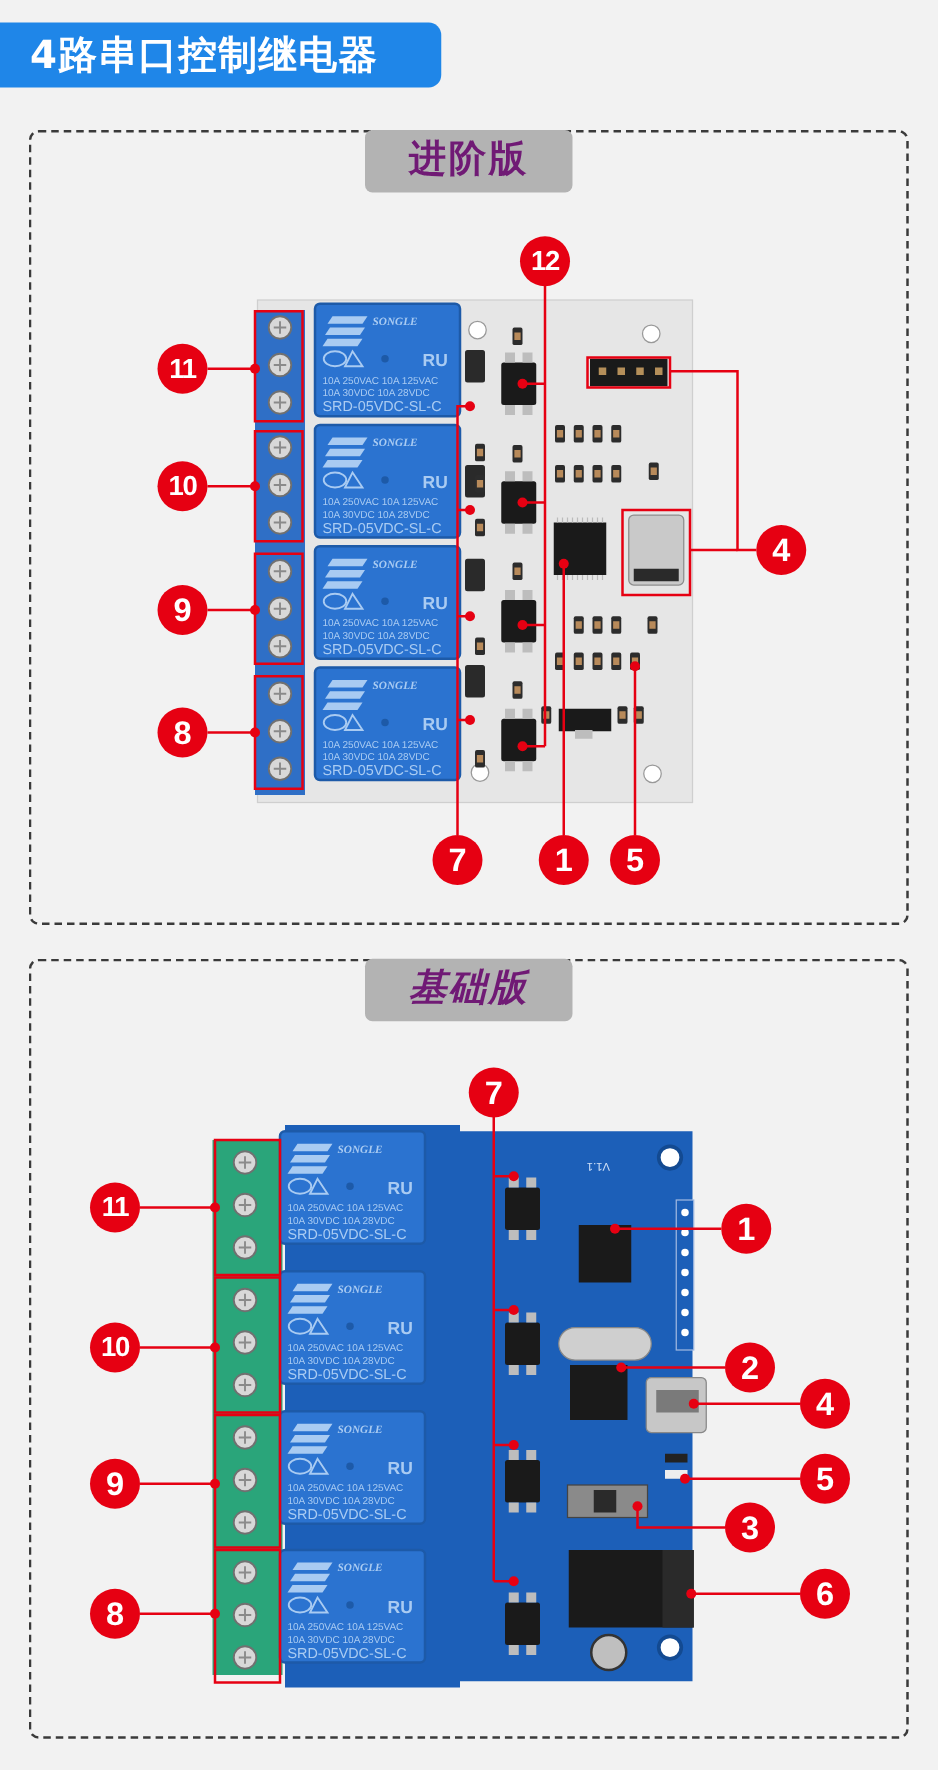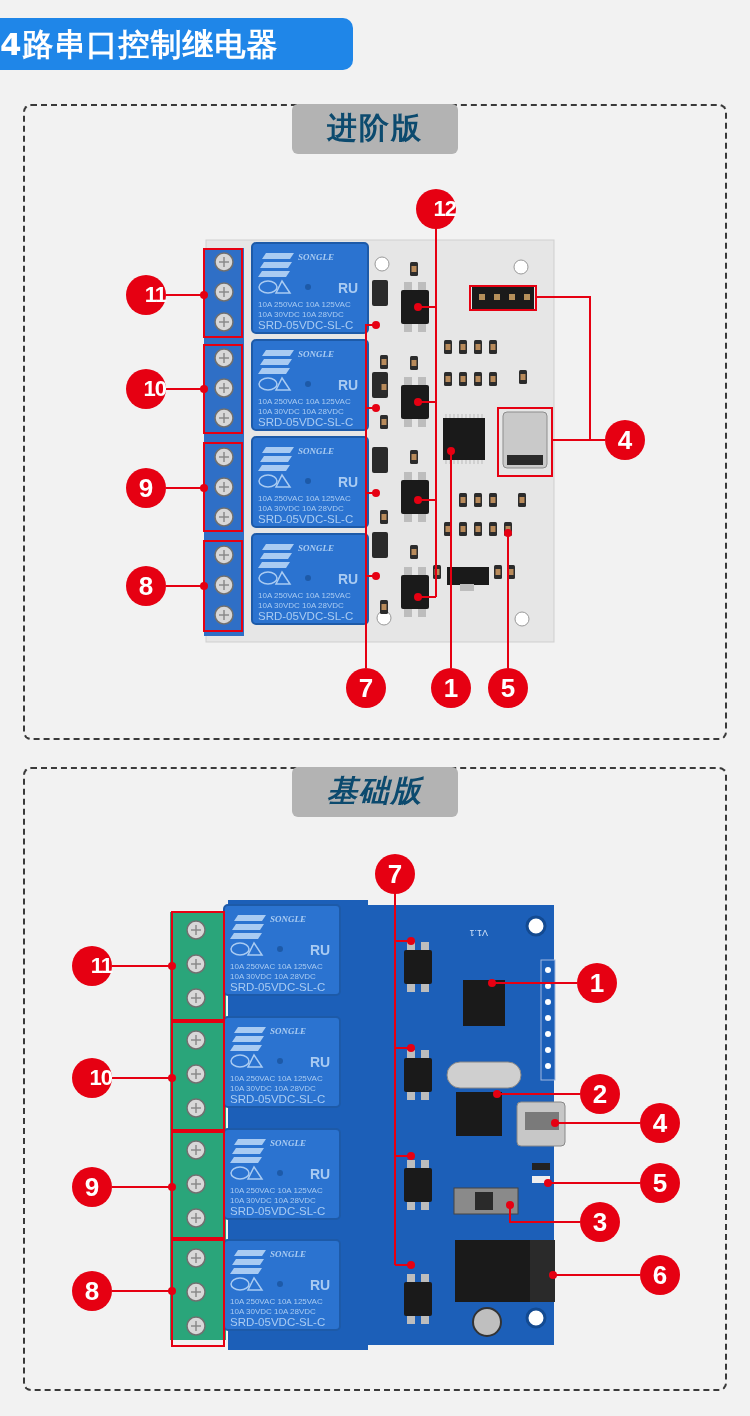--- a/index.html
+++ b/index.html
@@ -1,26 +1,26 @@
 <!DOCTYPE html>
 <html><head>
 <meta charset="utf-8">
 <style>
   html,body{margin:0;padding:0;background:#f2f2f2;}
   body{width:750px;height:1416px;position:relative;overflow:hidden;font-family:"DejaVu Sans","Liberation Sans",sans-serif;}
-  .title-bar{position:absolute;left:0;top:18px;width:353px;height:52px;background:#1f86e8;border-radius:0 10px 10px 0;color:#fff;font-size:31px;font-weight:bold;line-height:52px;box-sizing:border-box;letter-spacing:1px;}
+  .title-bar{position:absolute;left:0;top:18px;width:353px;height:52px;background:#1f86e8;border-radius:0 10px 10px 0;color:#fff;font-size:31px;font-weight:bold;line-height:52px;padding-left:24px;box-sizing:border-box;letter-spacing:1px;}
   .panel{position:absolute;left:23px;width:704px;border:2px dashed #3a3a3a;border-radius:8px;box-sizing:border-box;}
   .panel.adv{top:104px;height:636px;}
   .panel.basic{top:767px;height:624px;}
-  .tag{position:absolute;left:292px;width:166px;height:50px;background:#b3b3b3;border-radius:6px;color:#0c4a6e;font-size:30px;line-height:48px;text-align:center;font-weight:bold;letter-spacing:2px;}
+  .tag{position:absolute;left:292px;width:166px;height:50px;background:#b3b3b3;border-radius:6px;color:#701a75;font-size:30px;line-height:48px;text-align:center;font-weight:bold;letter-spacing:2px;}
   .tag.adv{top:104px;}
   .tag.basic{top:767px;font-style:italic;}
   svg.board{position:absolute;left:0;top:0;}
   .callout{position:absolute;width:40px;height:40px;border-radius:50%;background:#e60012;color:#fff;font-weight:bold;font-size:26px;line-height:40px;text-align:center;font-family:"Liberation Sans",sans-serif;}
-  .callout.sm{font-size:22px;letter-spacing:-1px;text-align:right;}
+  .callout.sm{font-size:22px;letter-spacing:-1px;}
 </style>
 </head>
 <body>
 
 <div class="title-bar">4路串口控制继电器</div>
 
 <div class="panel adv"></div>
 <div class="tag adv">进阶版</div>
 
 <div class="panel basic"></div>

